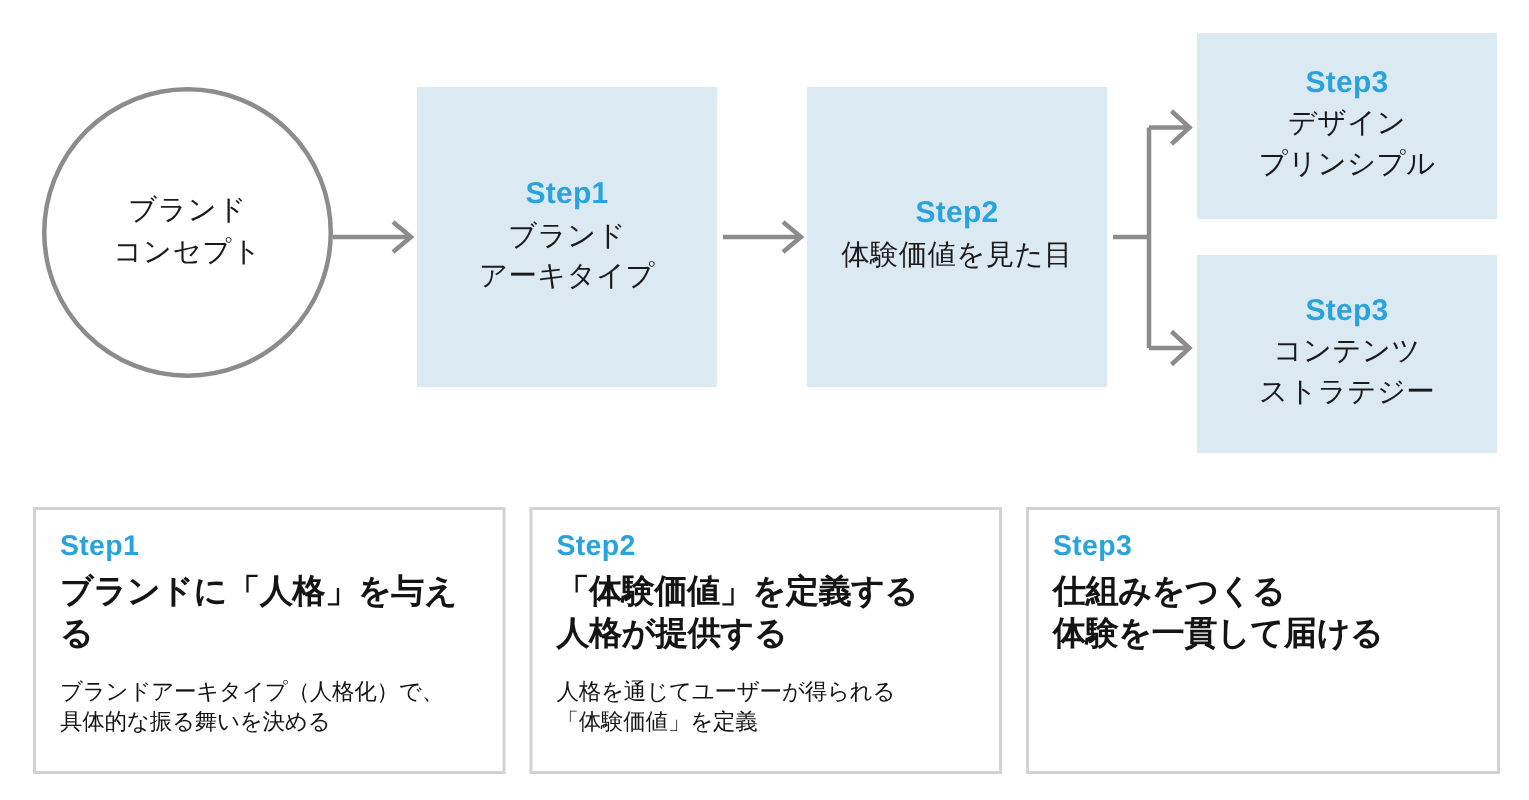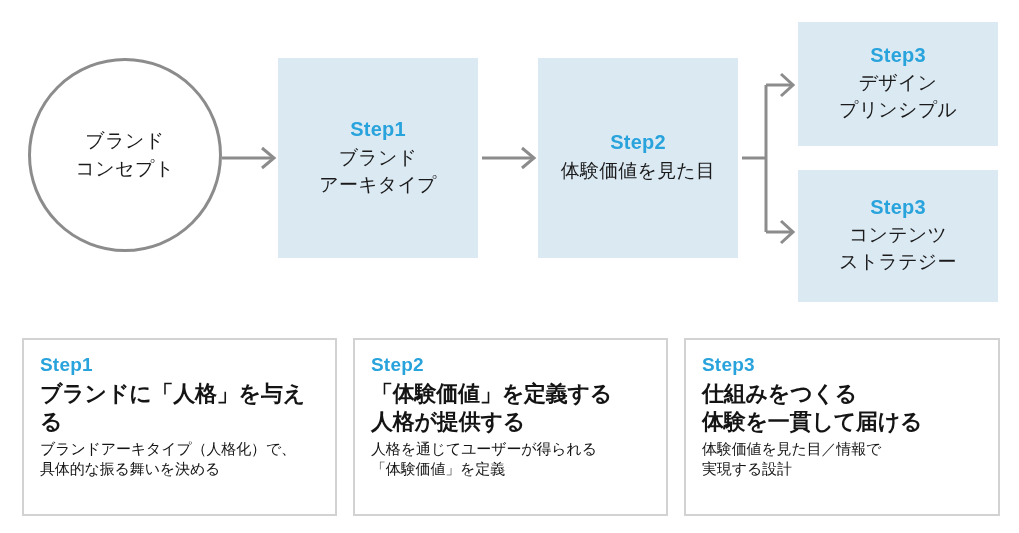--- a/index.html
+++ b/index.html
@@ -111,21 +111,21 @@
     font-size: 22px;
     font-weight: bold;
     color: #141414;
     line-height: 1.27;
     letter-spacing: -0.01em;
   }
   .card .card-desc {
     font-size: 15px;
     color: #141414;
     line-height: 1.35;
-    margin-top: 3px;
+    margin-top: 16px;
     letter-spacing: -0.01em;
   }
 </style>
 </head>
 <body>
 
 <div id="canvas">
 
   <svg class="flow-svg" viewBox="0 0 1019 330">
     <g stroke="#8c8c8c" stroke-width="3" fill="none">
@@ -195,20 +195,16 @@
         <div>「体験価値」を定義</div>
       </div>
     </div>
 
     <div class="card card-3">
       <div class="card-step">Step3</div>
       <div class="card-title">
         <div>仕組みをつくる</div>
         <div>体験を一貫して届ける</div>
       </div>
-      <div class="card-desc">
-        <div>体験価値を見た目／情報で</div>
-        <div>実現する設計</div>
-      </div>
     </div>
 
   </div>
 </div>
 
 </body></html>

